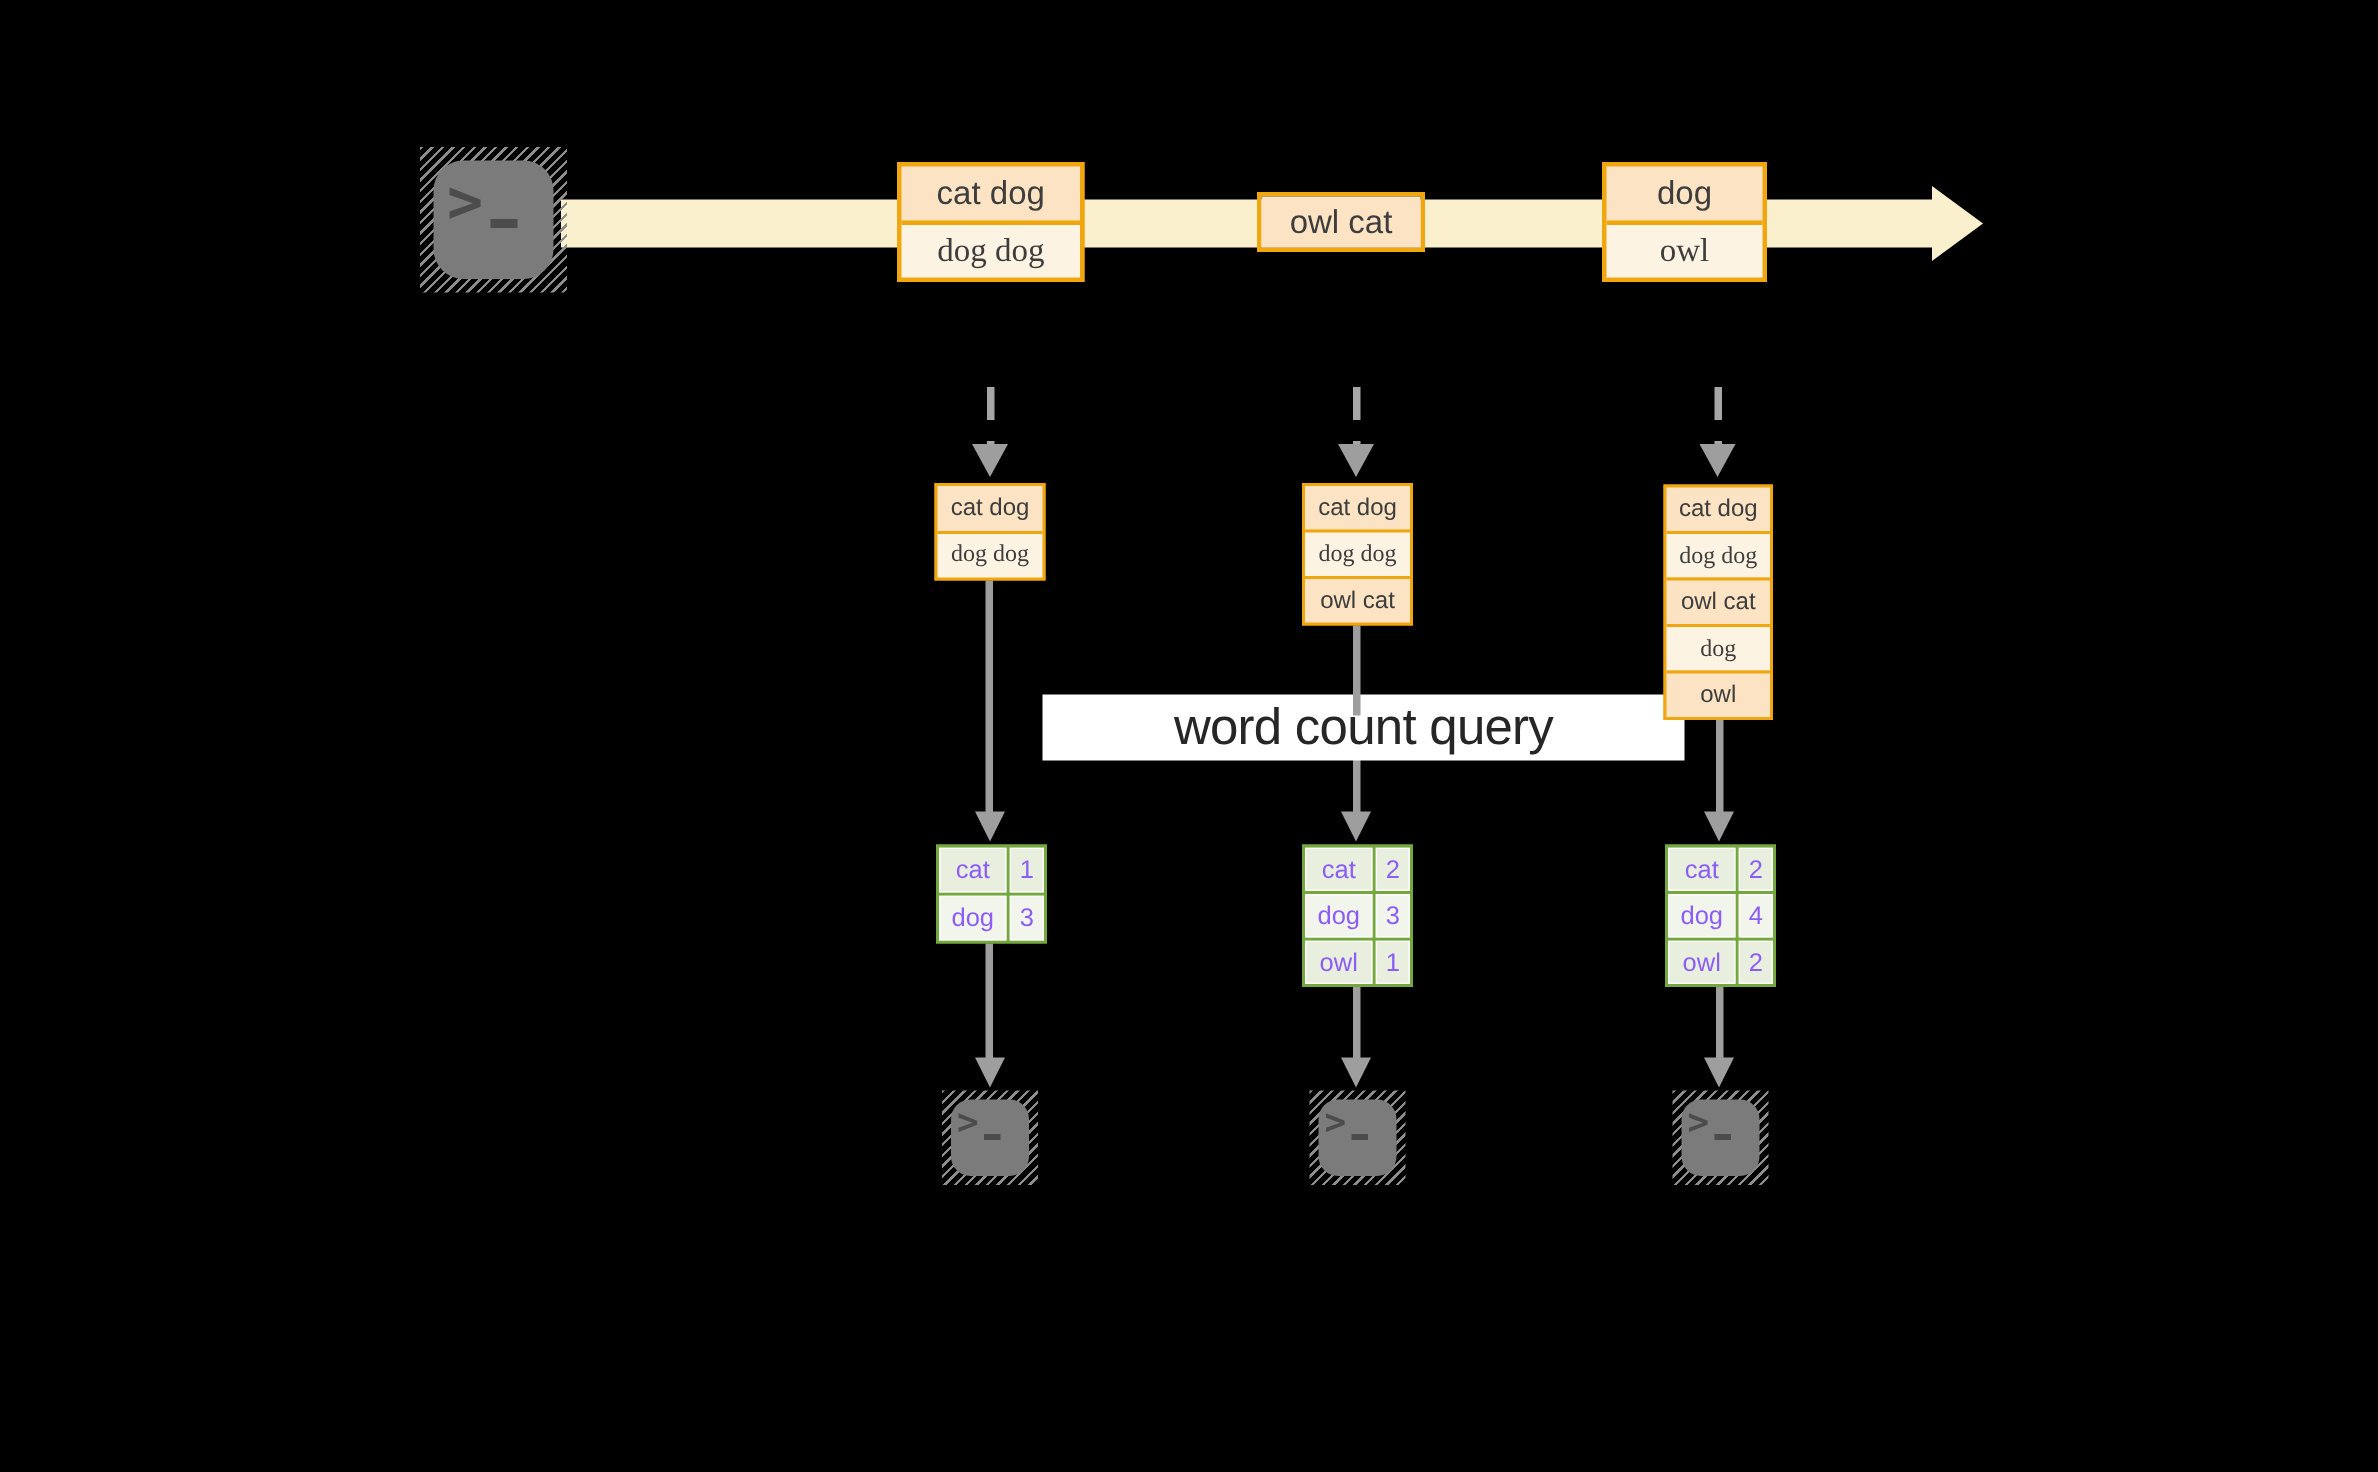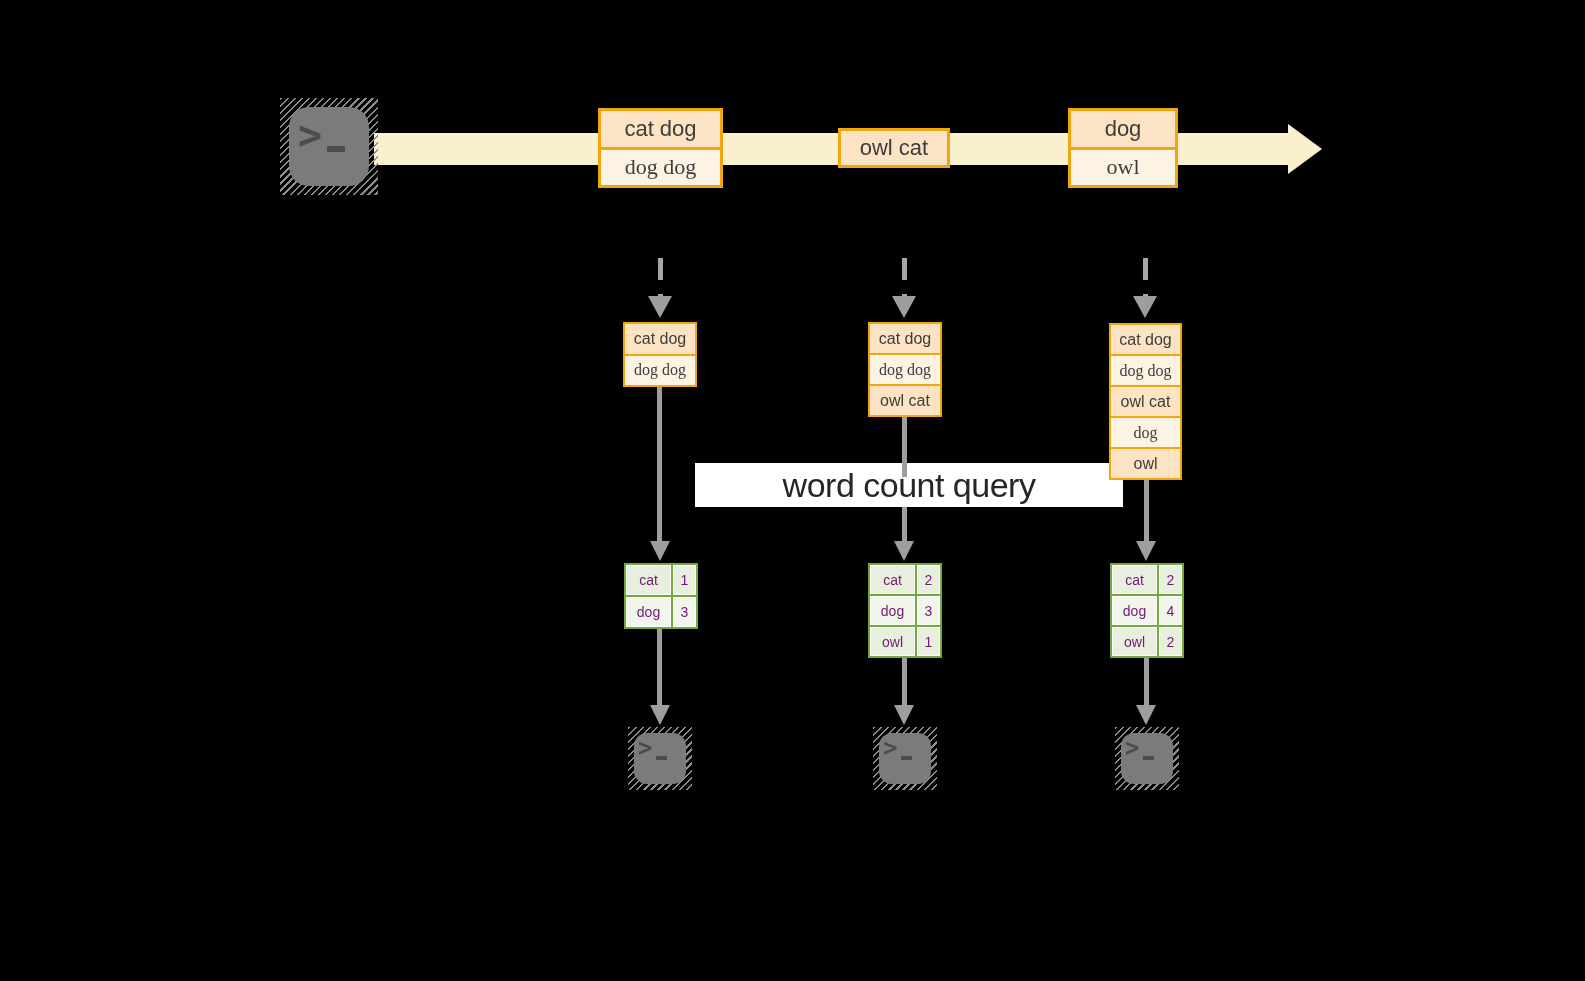--- a/index.html
+++ b/index.html
@@ -71,21 +71,21 @@
     display:flex;align-items:center;justify-content:center;
   }
   .query-band span{font-size:34px;color:#262626;letter-spacing:-0.5px;}
 
   
   .count-table{
     position:absolute;z-index:4;border:2px solid #74a83f;background:#74a83f;
     display:grid;grid-template-columns:45px 23px;gap:2px;box-sizing:border-box;
   }
   .count-table .cell{
-    display:flex;align-items:center;justify-content:center;font-size:14px;color:#701a75;
+    display:flex;align-items:center;justify-content:center;font-size:17px;color:#8b5cf6;
     box-shadow:inset 0 0 0 1px rgba(255,255,255,0.85);
   }
   .cell-a{background:#e9efdf;}
   .cell-b{background:#f2f5eb;}
 </style>
 </head>
 <body>
 
 <div class="canvas">
 

